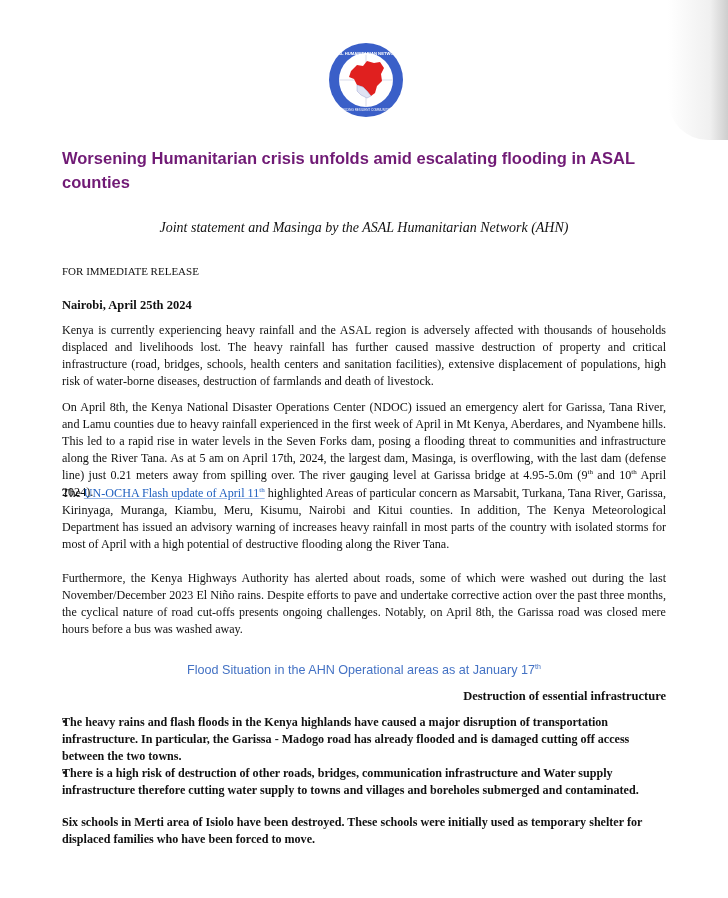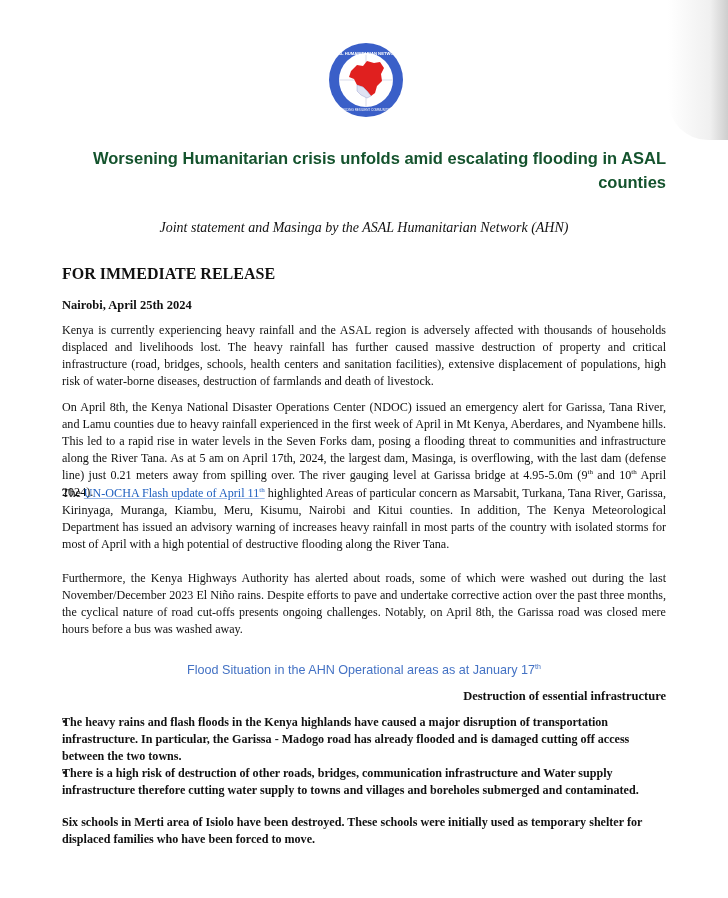--- a/index.html
+++ b/index.html
@@ -11,30 +11,30 @@
   }
   .page-shadow {
     position:absolute; right:0; top:0; width:60px; height:140px;
     background: linear-gradient(to right, rgba(255,255,255,0) 0%, rgba(230,230,230,0.6) 70%, rgba(200,200,200,0.9) 100%);
     border-bottom-left-radius:40px;
   }
   .logo {
     position:absolute; left:327px; top:41px; width:78px; height:78px;
   }
   .title {
-    position:absolute; left:62px; top:146px; width:604px; text-align:right;
+    position:absolute; left:62px; top:146px; width:604px; text-align:left;
     font-family: "Liberation Sans", "DejaVu Sans", sans-serif; font-weight:bold;
-    color:#14532d; font-size:16.5px; line-height:24px;
+    color:#701a75; font-size:16.5px; line-height:24px;
   }
   .subtitle {
     position:absolute; left:62px; top:219px; width:604px; text-align:center;
     font-style:italic; font-size:14px; line-height:18px;
   }
   .release {
-    position:absolute; left:62px; top:265px; font-weight:bold; font-size:16px;
+    position:absolute; left:62px; top:265px; font-weight:normal; font-size:11px;
   }
   .dateline {
     position:absolute; left:62px; top:298px; font-weight:bold; font-size:12.5px;
   }
   .para {
     position:absolute; left:62px; width:604px; font-size:12.1px; line-height:17px;
     text-align:justify;
   }
   .para a { color:#1f5fbf; text-decoration:underline; text-decoration-color:#9bb8e6; }
   sup { font-size:7px; vertical-align:super; line-height:0; }

